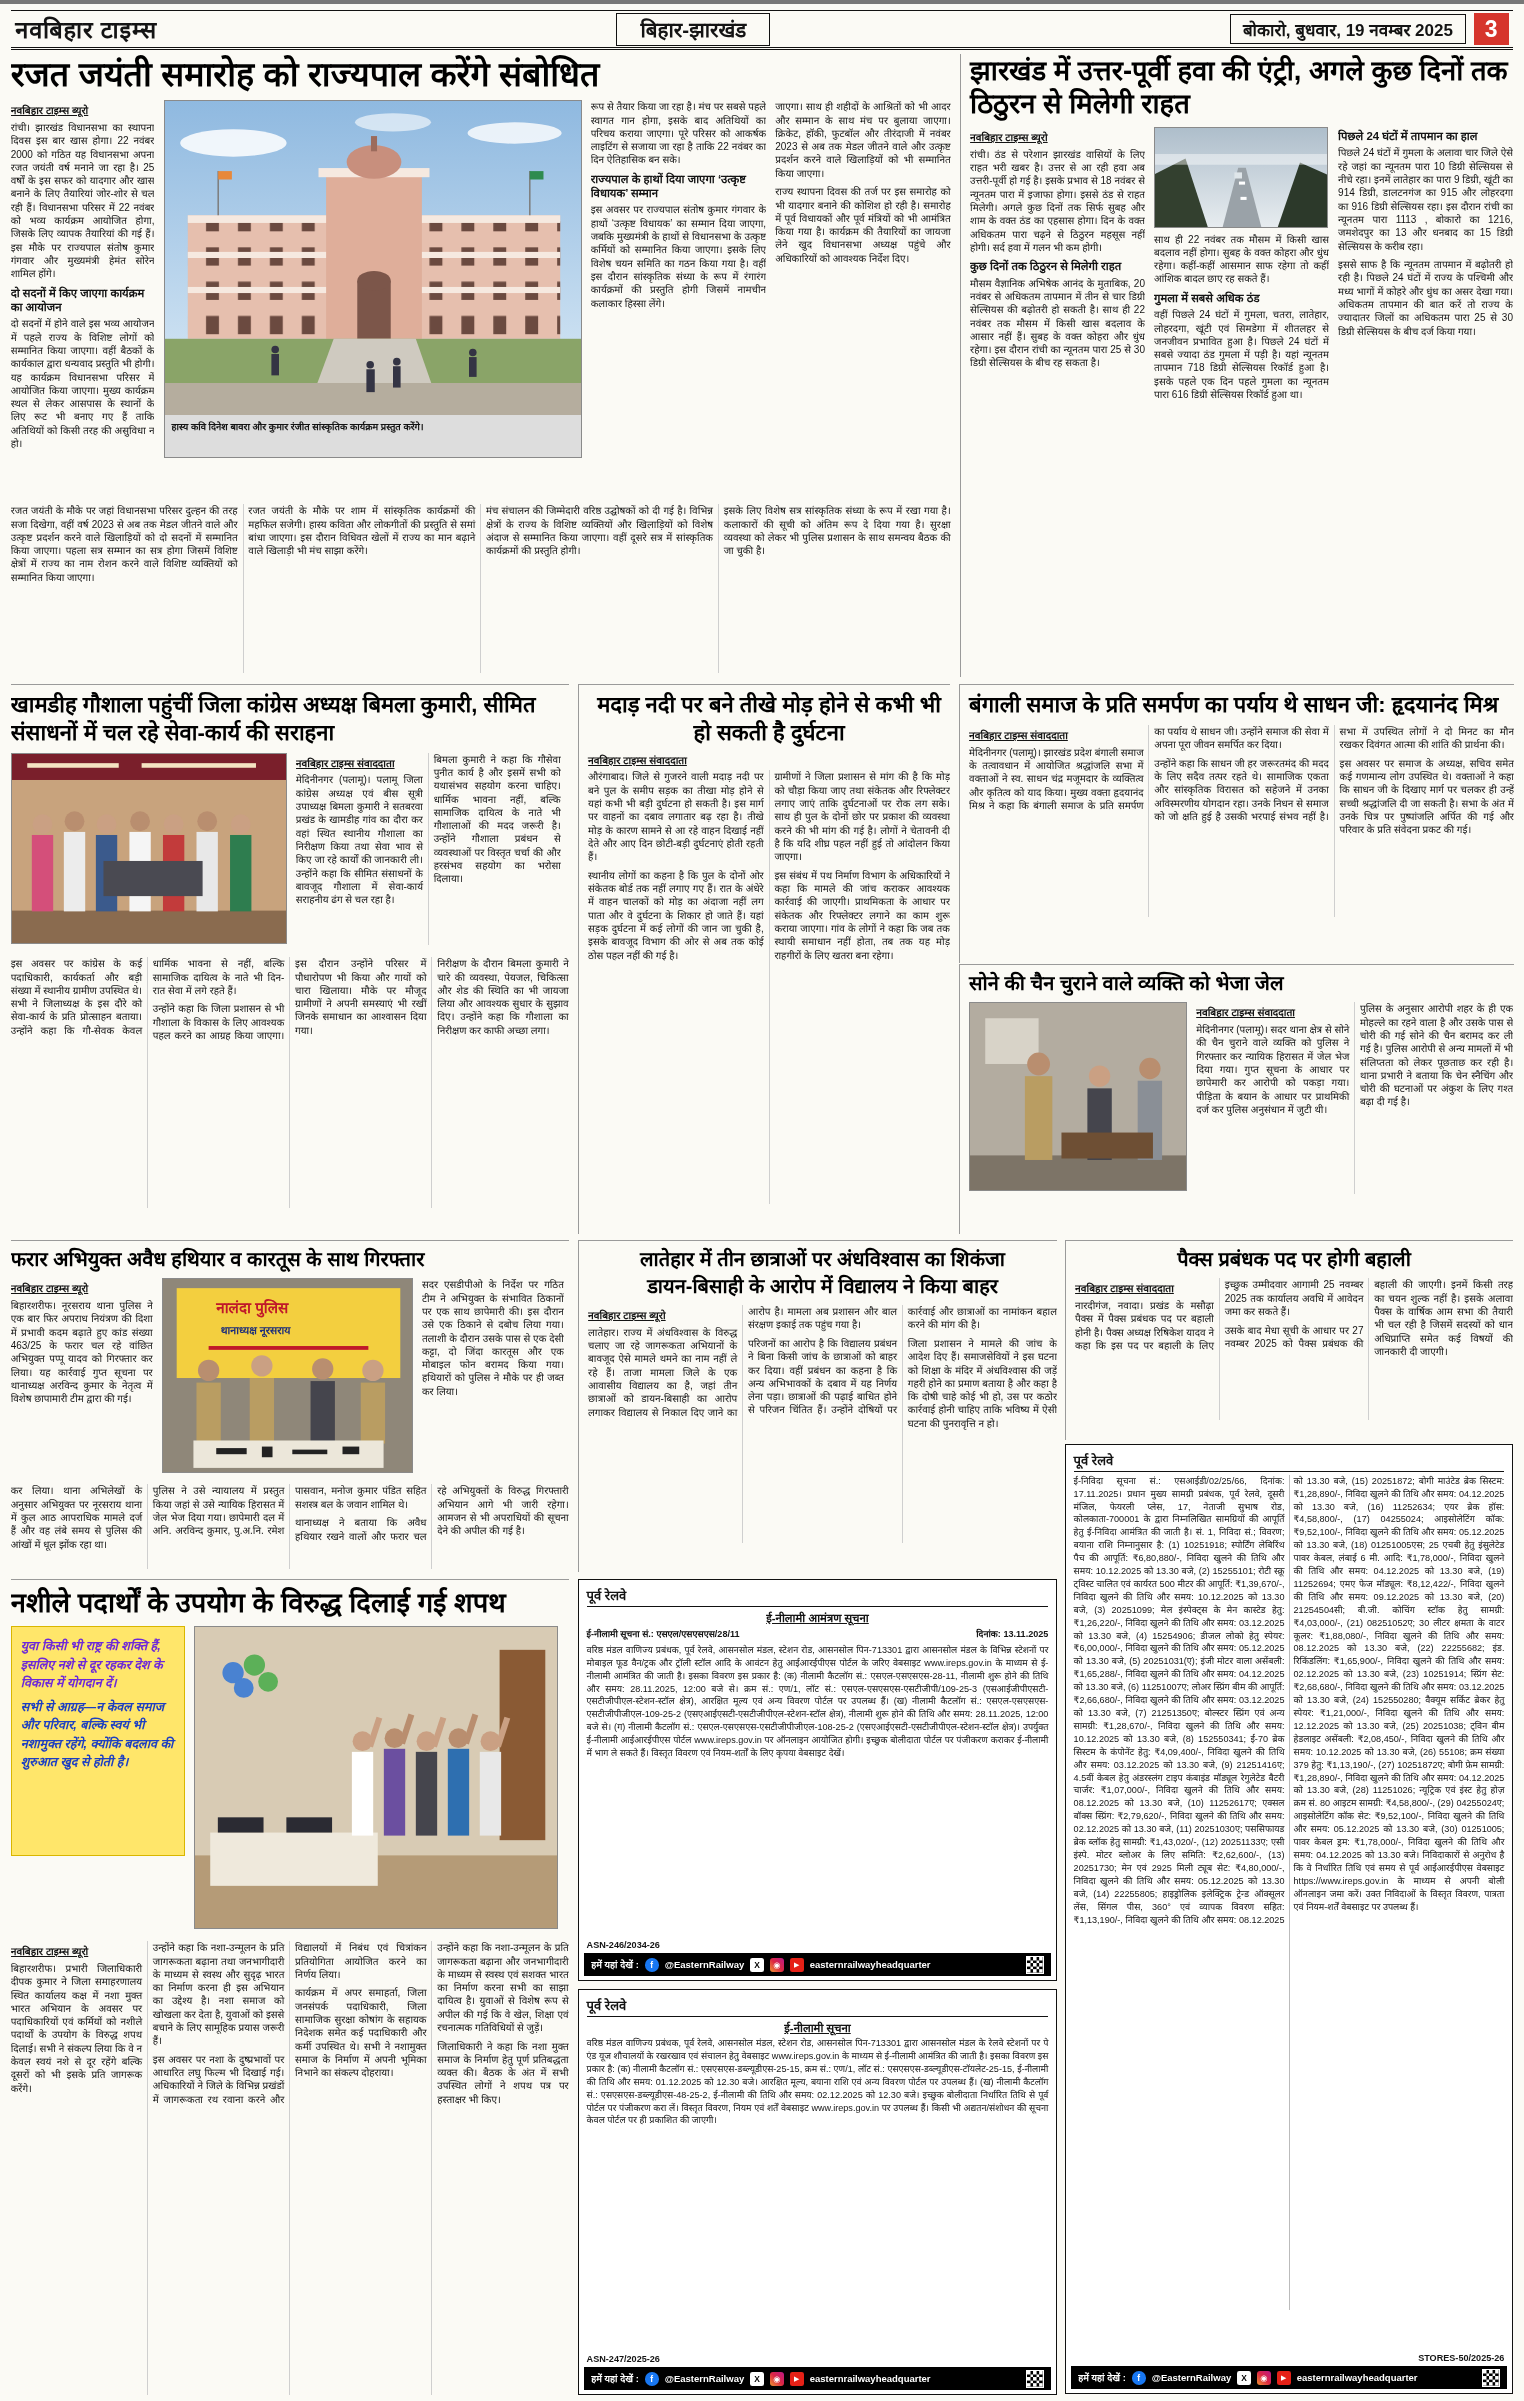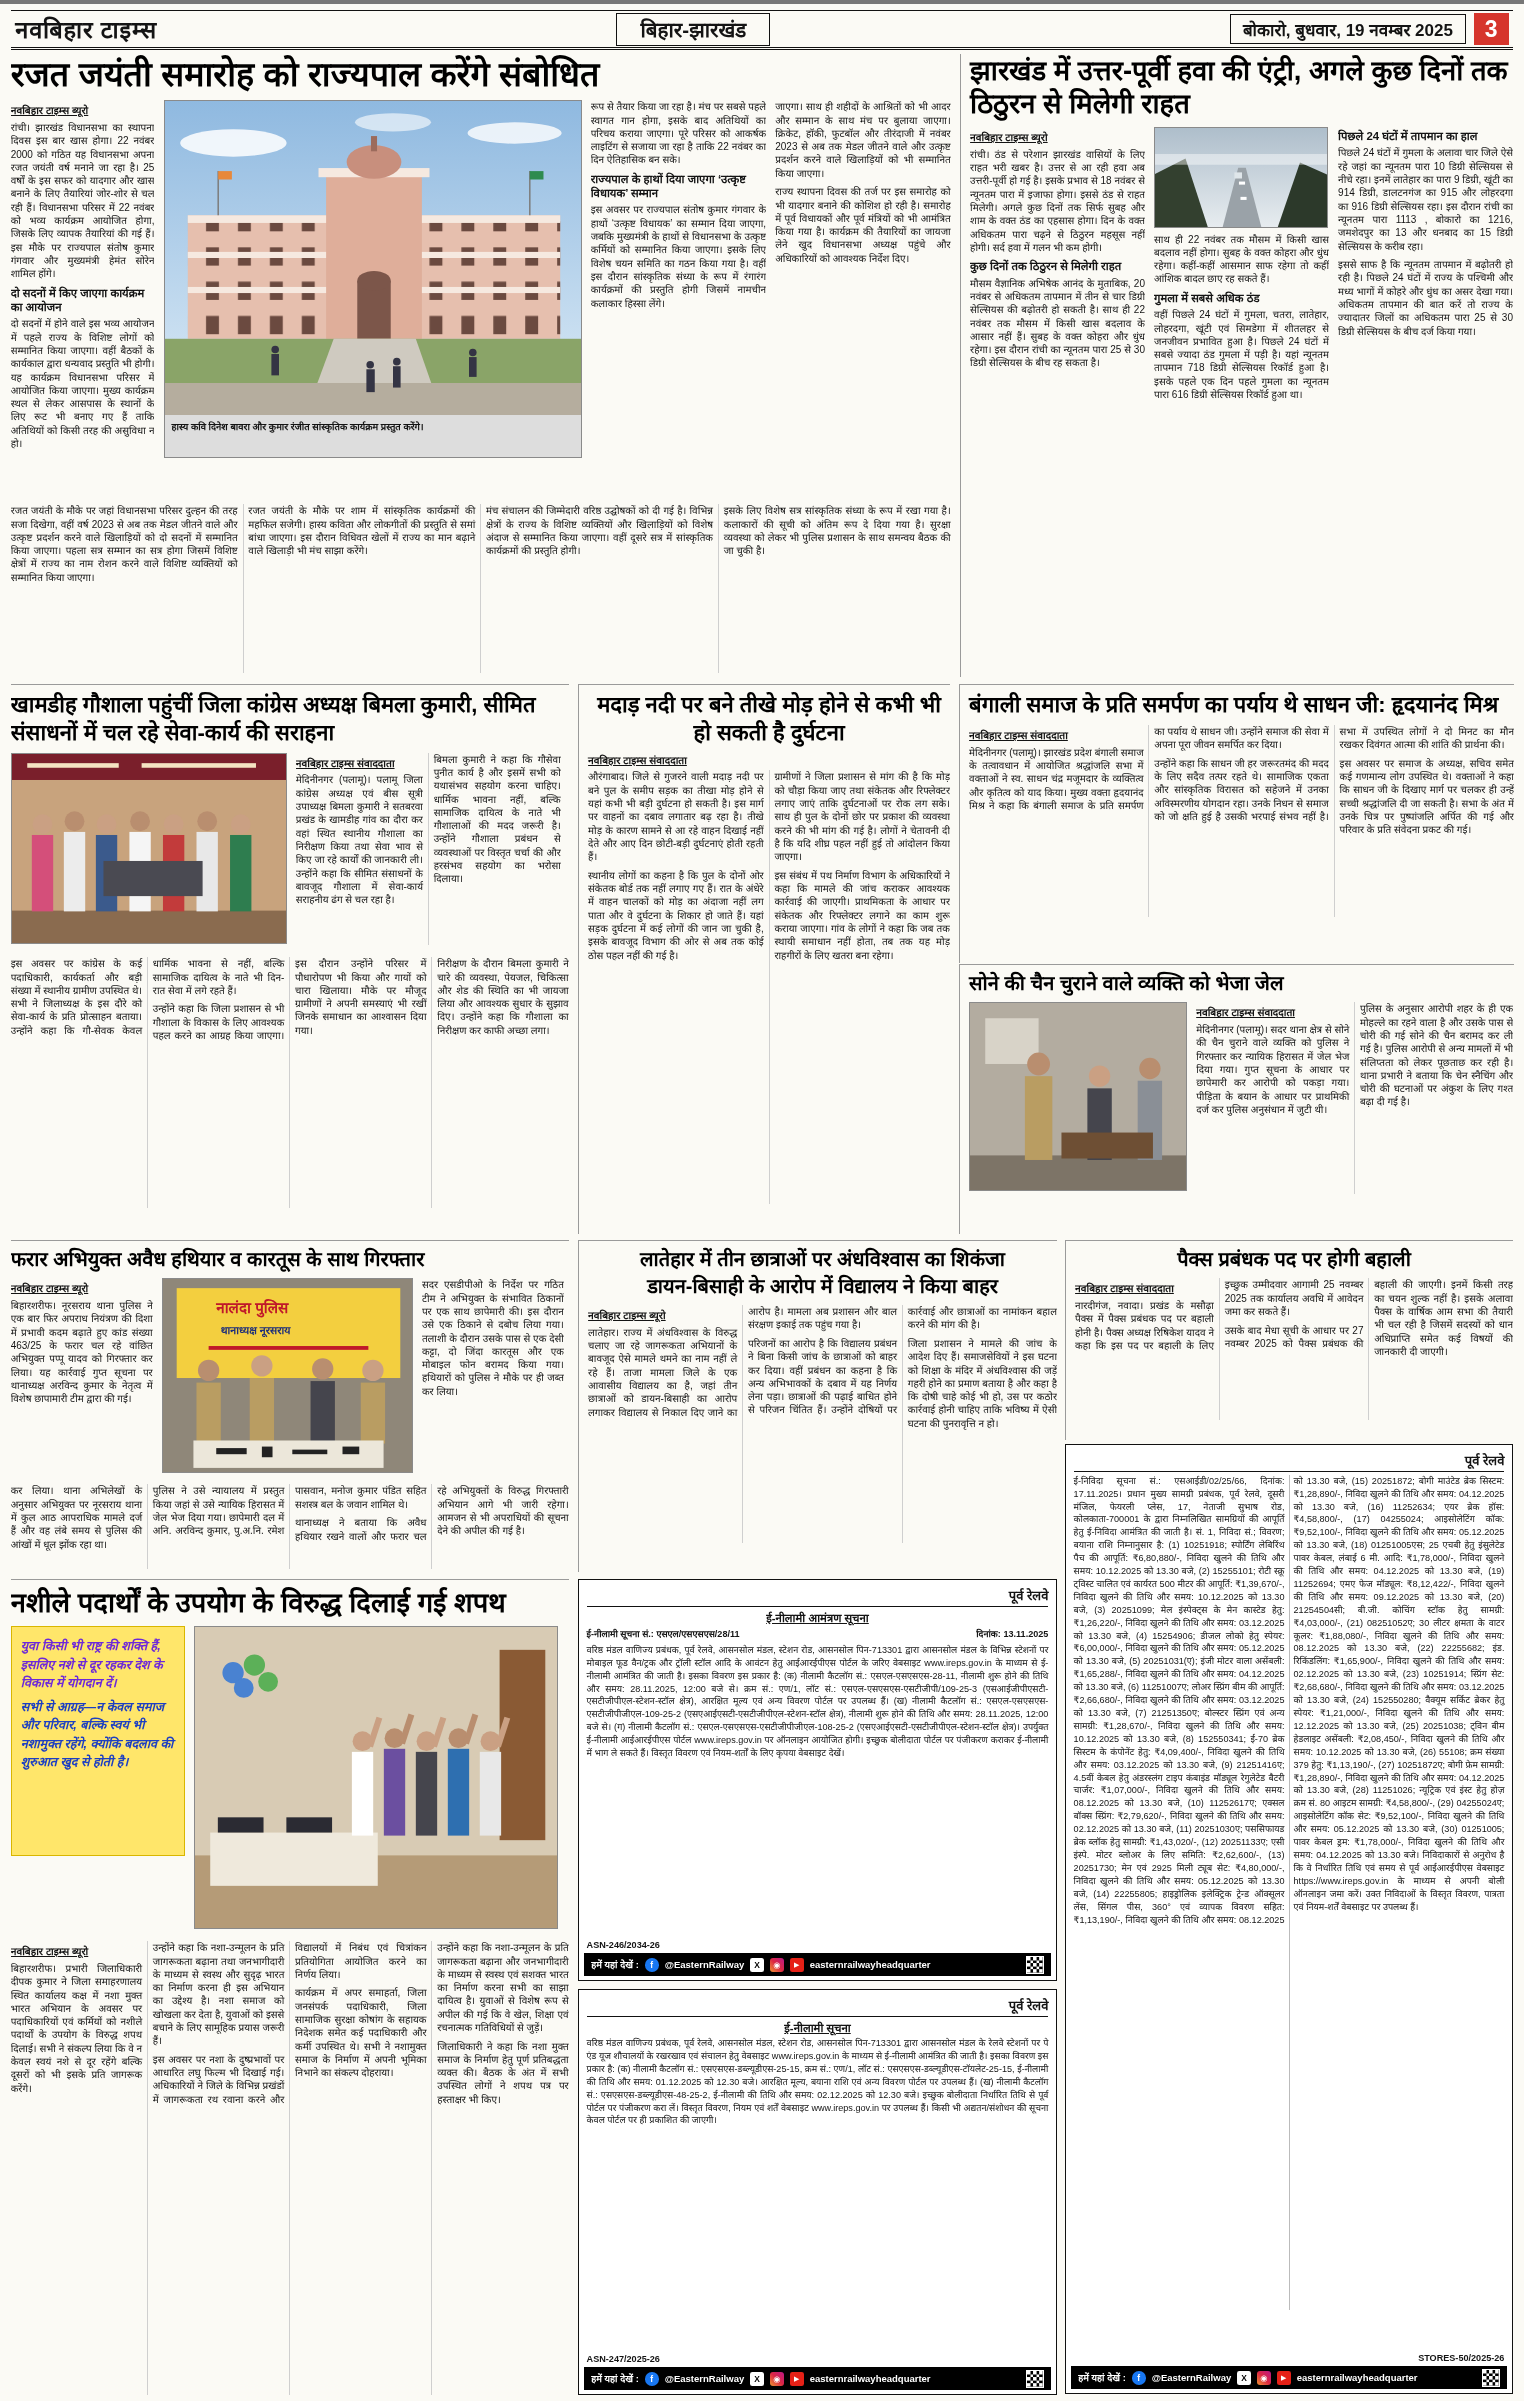--- a/index.html
+++ b/index.html
@@ -35,21 +35,21 @@
   .col{overflow:hidden}
   .photo{border:0.8px solid #8a8a8a;overflow:hidden;background:#ddd;flex:none}
   .photo svg{display:block}
   
   .quote-box{flex:none;width:174px;height:230px;background:#ffe66a;border:0.8px solid #d9b600;padding:10.7px 9.1px;
              font-weight:bold;font-style:italic;font-size:12.6px;line-height:1.45}
   .q-red{color:#6d28d9;display:block;margin-bottom:6.1px}
   .q-blue{color:#1d3fc2;display:block}
   
   .rail-box{position:absolute;border:1.5px solid #111;background:#fff;padding:6.1px 7.6px 34px;overflow:hidden}
-  .rail-org{text-align:right;font-size:13px;font-weight:bold;border-bottom:1.1px solid #111;padding-bottom:2.3px;margin-bottom:2.3px}
+  .rail-org{text-align:left;font-size:13px;font-weight:bold;border-bottom:1.1px solid #111;padding-bottom:2.3px;margin-bottom:2.3px}
   .rail-title{text-align:center;font-size:11.4px;font-weight:bold;text-decoration:underline;margin:2.3px 0}
   .rail-line{display:flex;justify-content:space-between;font-size:9.1px;font-weight:bold;margin:2.3px 0 3.8px}
   .rail-body{font-size:9.1px;line-height:1.42;text-align:justify}
   .rail-body.c2{column-count:2;column-gap:9.1px;column-rule:0.8px solid #bbb}
   .rail-ref{position:absolute;left:7.6px;bottom:30.5px;font-size:9.1px;font-weight:bold}
   .rail-footer{position:absolute;left:4.6px;right:4.6px;bottom:3.8px;height:23px;background:#000;color:#fff;
                display:flex;align-items:center;gap:6.1px;padding:0 7.6px;font-size:9.5px;font-weight:bold;white-space:nowrap;overflow:hidden}
   .ic{width:13.7px;height:13.7px;flex:none;display:inline-flex;align-items:center;justify-content:center;
       font-size:8.4px;font-weight:bold;font-style:normal}
   .ic-fb{background:#1877f2;color:#fff;border-radius:50%}

